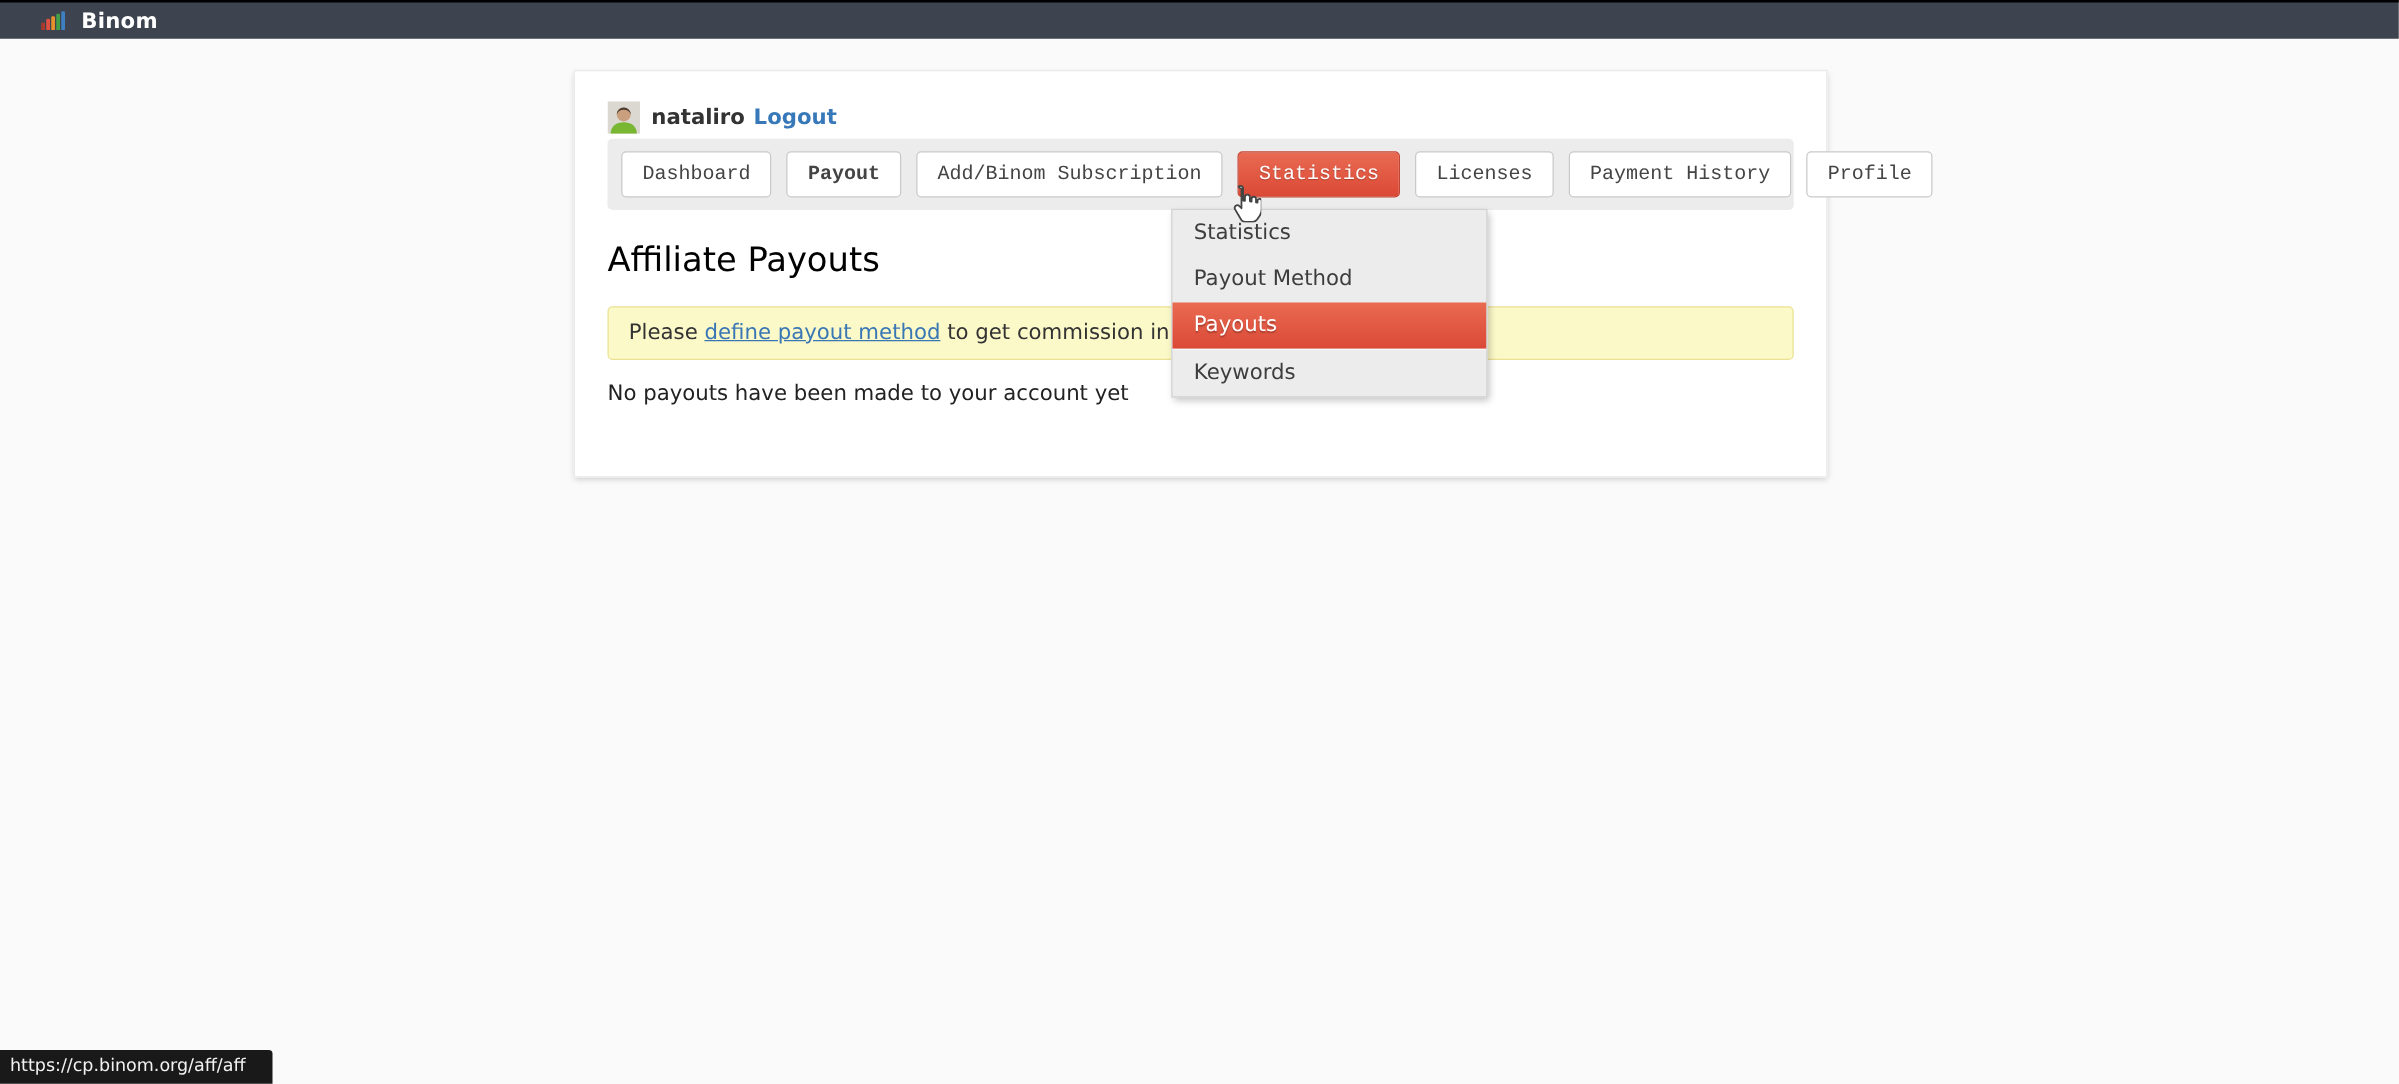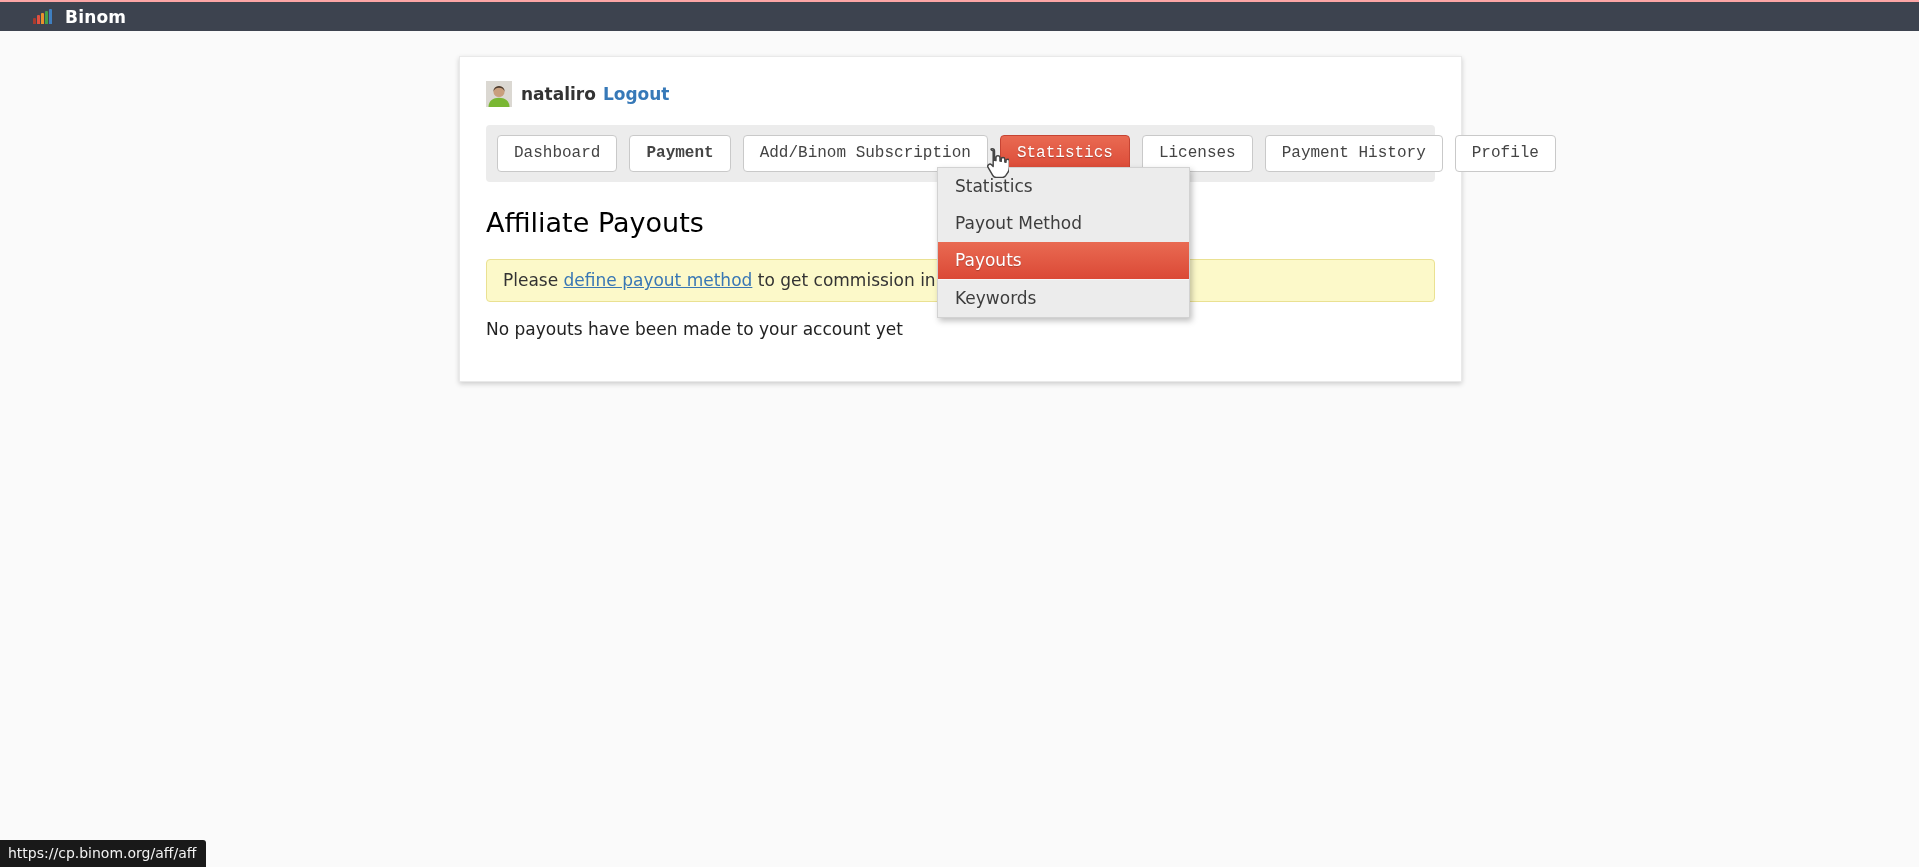--- a/index.html
+++ b/index.html
@@ -7,42 +7,42 @@
   body {
     position:relative;
     background:#fafafa;
     font-family:"DejaVu Sans", sans-serif;
     overflow:hidden;
   }
 
   
   .topbar {
     position:absolute; left:0; top:0; width:1919px; height:31px;
-    background:#3d434f; border-top:2px solid #fca5a5;
+    background:#3d434f; border-top:2px solid #000000;
     display:flex; align-items:center; padding-left:33px;
   }
   .logo { display:flex; align-items:flex-end; gap:1px; height:15px; margin-right:13px; }
   .logo i { display:block; width:3px; border-radius:1px 1px 0 0; }
   .logo i:nth-child(1){ height:6px;  background:#a93b2e; }
   .logo i:nth-child(2){ height:9px;  background:#e05040; }
   .logo i:nth-child(3){ height:11px; background:#e8912c; }
   .logo i:nth-child(4){ height:13px; background:#43a047; }
   .logo i:nth-child(5){ height:15px; background:#3f7fc1; }
   .brand { color:#fff; font-size:17px; font-weight:bold; letter-spacing:.2px; }
 
   
   .card {
     position:absolute; left:459px; top:56px; width:1003px; height:326px;
     background:#fff; border:1px solid #e9e9e9;
     box-shadow:0 2px 5px rgba(0,0,0,.18);
     padding:24px 26px;
   }
 
   
-  .user-row { display:flex; align-items:center; margin-bottom:18px; }
+  .user-row { display:flex; align-items:center; margin-bottom:4px; }
   .avatar { width:26px; height:26px; margin-right:9px; display:block; }
   .user-name { font-size:17px; font-weight:bold; color:#333; margin-right:7px; }
   .logout { font-size:17px; font-weight:bold; color:#3779b8; text-decoration:none; cursor:pointer; }
 
   
   .navbar {
     background:#ececec; border-radius:4px;
     padding:10px 11px; display:flex; gap:12px; align-items:center;font-family:Liberation Mono, monospace;
   }
   .nav-btn {
@@ -81,21 +81,21 @@
   }
   .dropdown-item.sep { border-top:1px solid #f7f7f7; }
 
   
   .cursor { position:absolute; left:982px; top:147px; z-index:30; pointer-events:none; }
 
   
   .status-tip {
     position:absolute; left:0; bottom:0; z-index:40;
     background:#191919; color:#f2f2f2;
-    font-size:14px; padding:5px 10px 6px 8px;
+    font-size:14px; padding:5px 22px 6px 8px;
     border-top-right-radius:3px;
   }
 </style>
 </head>
 <body>
 
 <div class="topbar">
   <span class="logo">
     <i></i>
       <i></i>
@@ -114,21 +114,21 @@
       <circle cx="13" cy="10.5" r="5.6" fill="#c99f7d"></circle>
       <path d="M7.4 10.5 a5.6 5.6 0 0 1 11.2 0 q-1.2-3.8-5.6-3.8 q-4.4 0-5.6 3.8z" fill="#4a3c30"></path>
       <path d="M2.5 26 c0-6.2 4.8-9.2 10.5-9.2 s10.5 3 10.5 9.2z" fill="#79b733"></path>
     </svg>
     <span class="user-name">nataliro</span>
     <a class="logout">Logout</a>
   </div>
 
   <div class="navbar">
     <button class="nav-btn">Dashboard</button>
-    <button class="nav-btn bold">Payment</button>
+    <button class="nav-btn bold">Payout</button>
     <button class="nav-btn">Add/Binom Subscription</button>
     <button class="nav-btn active">Statistics</button>
     <button class="nav-btn">Licenses</button>
     <button class="nav-btn">Payment History</button>
     <button class="nav-btn">Profile</button>
   </div>
 
   <h1 class="page-title">Affiliate Payouts</h1>
 
   <div class="notice">

